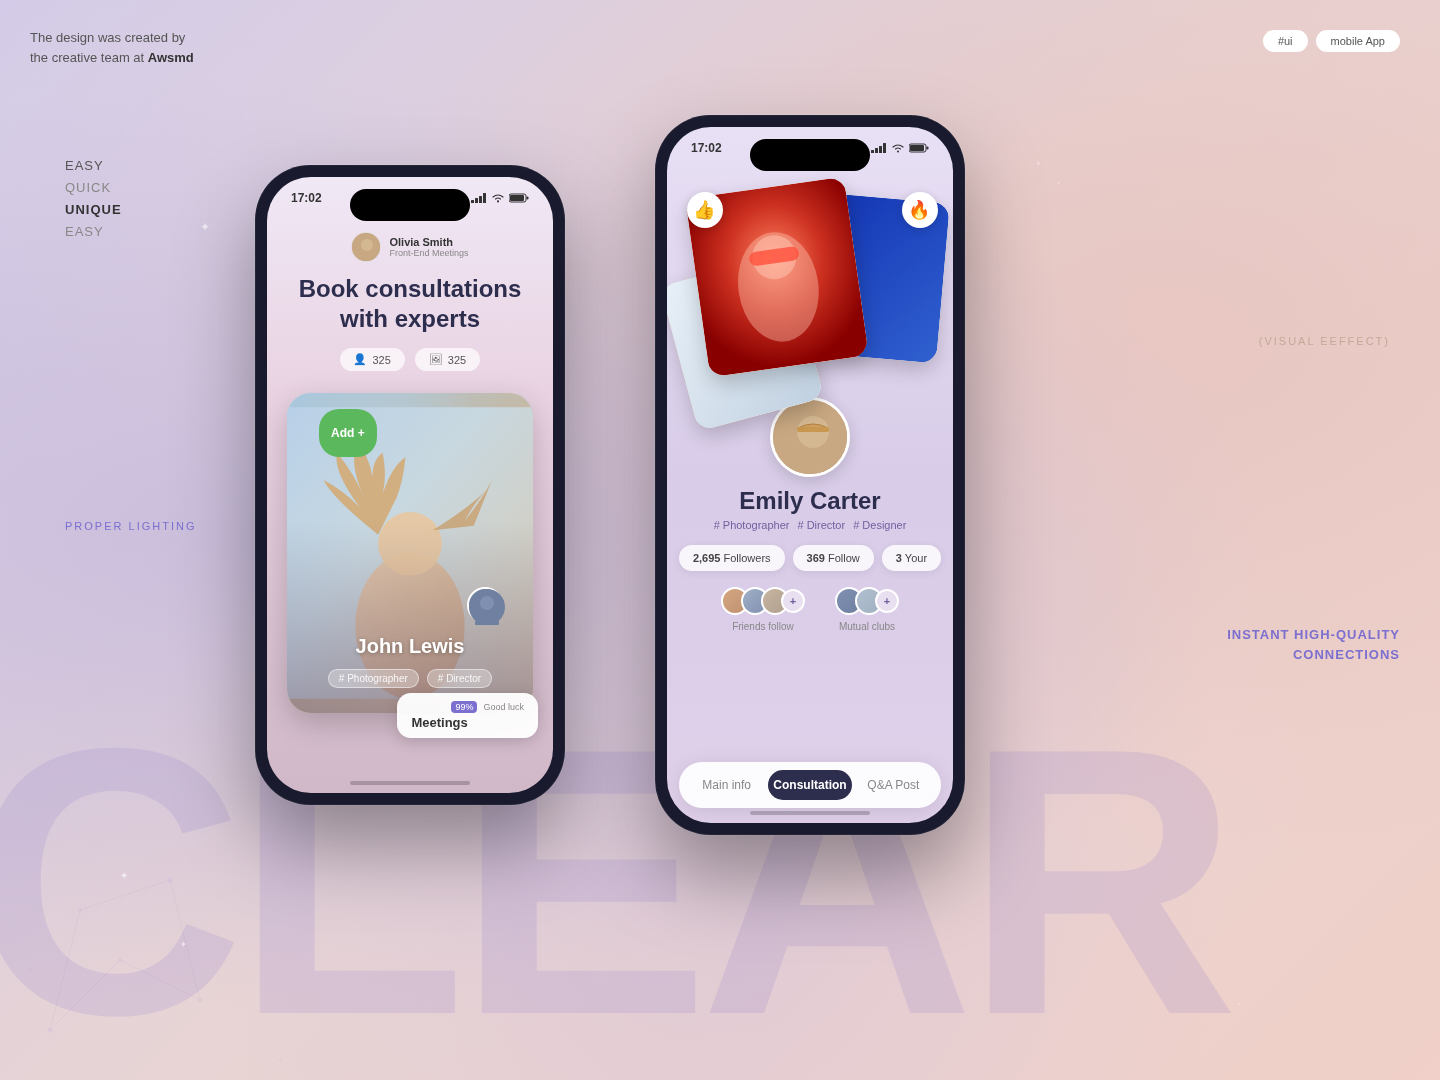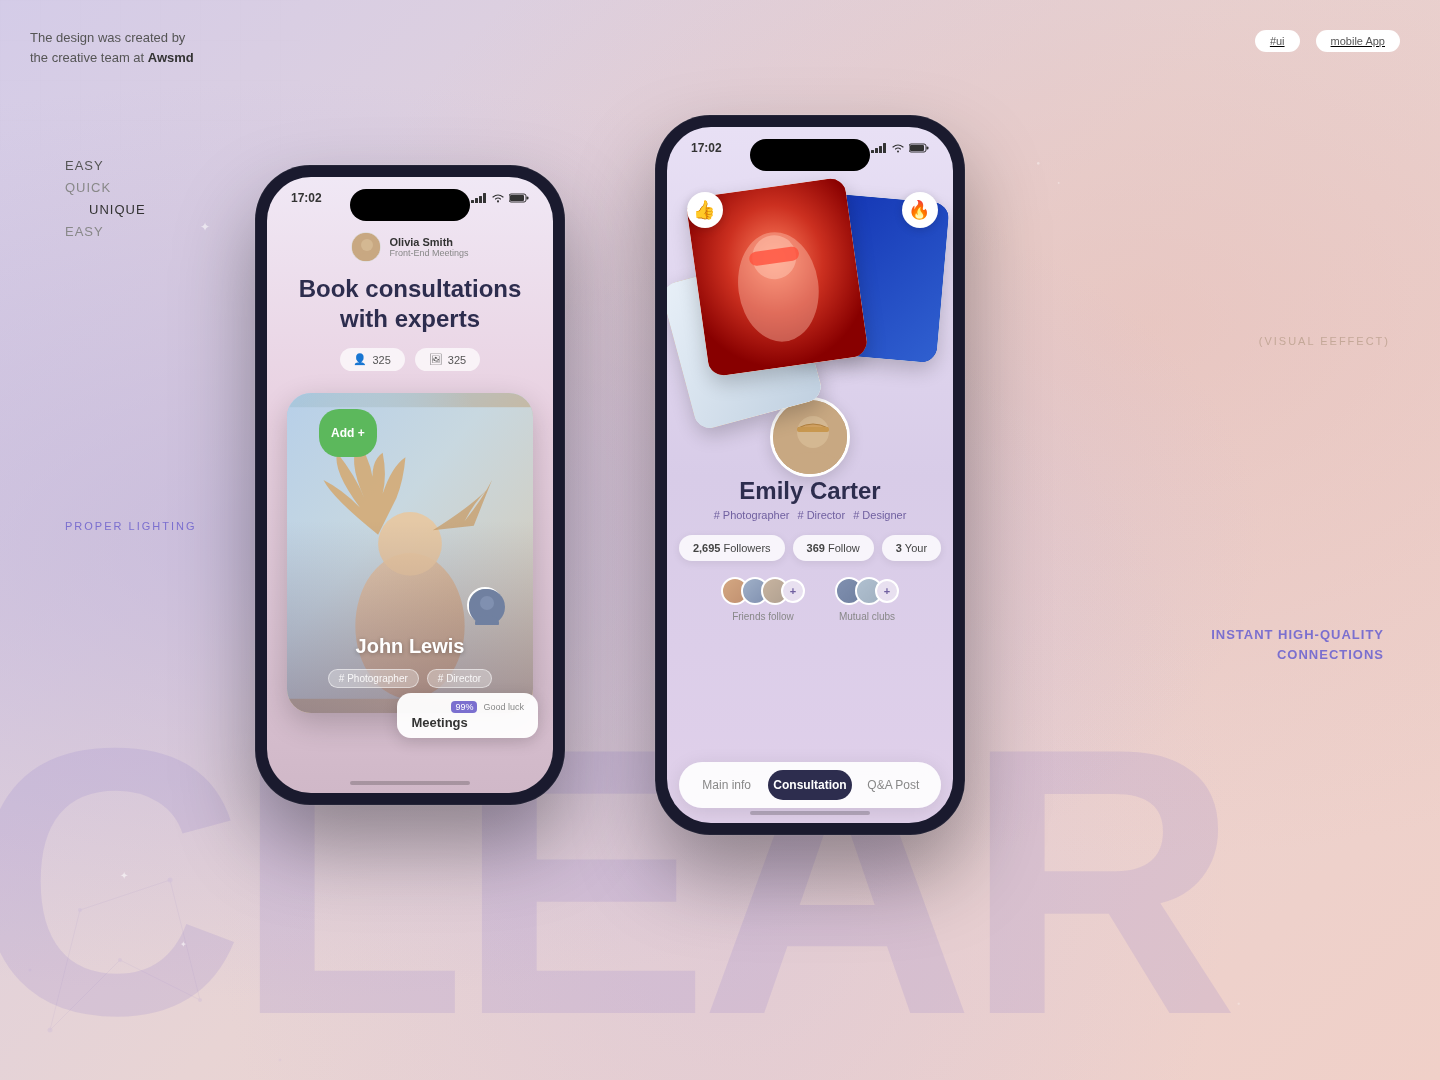--- a/index.html
+++ b/index.html
@@ -59,23 +59,22 @@
     .top-right .headline {
       font-size: 22px;
       font-weight: 300;
       color: #fff;
       line-height: 1.4;
     }
     .top-right .headline strong { font-weight: 700; }
     .top-right .tags {
       margin-top: 10px;
       display: flex;
-      gap: 16px;
+      gap: 8px;
       justify-content: flex-end;
-      text-decoration: underline;
     }
     .tag-pill {
       background: white;
       border-radius: 20px;
       padding: 4px 14px;
       font-size: 11px;
       color: #555;
       border: 1px solid rgba(255,255,255,0.8);
     }
 
@@ -86,21 +85,21 @@
       top: 155px;
       z-index: 10;
     }
     .left-labels .label {
       font-size: 13px;
       line-height: 1.7;
       letter-spacing: 1px;
     }
     .label-easy { color: #555; font-weight: 400; }
     .label-quick { color: #888; font-weight: 400; }
-    .label-unique { color: #333; font-weight: 400; margin-left: 24px; }
+    .label-unique { color: #333; font-weight: 700; }
     .label-match { color: #888; font-weight: 400; }
 
     .proper-lighting {
       position: absolute;
       left: 65px;
       top: 520px;
       font-size: 11px;
       color: #7b6fcf;
       letter-spacing: 2px;
       z-index: 10;
@@ -111,21 +110,21 @@
       right: 50px;
       top: 335px;
       font-size: 11px;
       color: #c4a898;
       letter-spacing: 2px;
       z-index: 10;
     }
 
     .right-label-instant {
       position: absolute;
-      right: 56px;
+      right: 40px;
       top: 625px;
       font-size: 13px;
       color: #7b6fcf;
       letter-spacing: 1px;
       line-height: 1.5;
       font-weight: 700;
       z-index: 10;
       text-align: right;
     }
 
@@ -520,20 +519,21 @@
       border: 3px solid white;
       background: linear-gradient(135deg, #c8a882, #b09070);
       box-shadow: 0 4px 15px rgba(0,0,0,0.15);
       overflow: hidden;
     }
 
     .emily-name {
       font-size: 24px;
       font-weight: 700;
       color: #2d2d4e;
+      margin-top: 10px;
     }
 
     .emily-tags {
       display: flex;
       gap: 8px;
       margin-top: 4px;
       font-size: 11px;
       color: #7060a0;
     }
 

